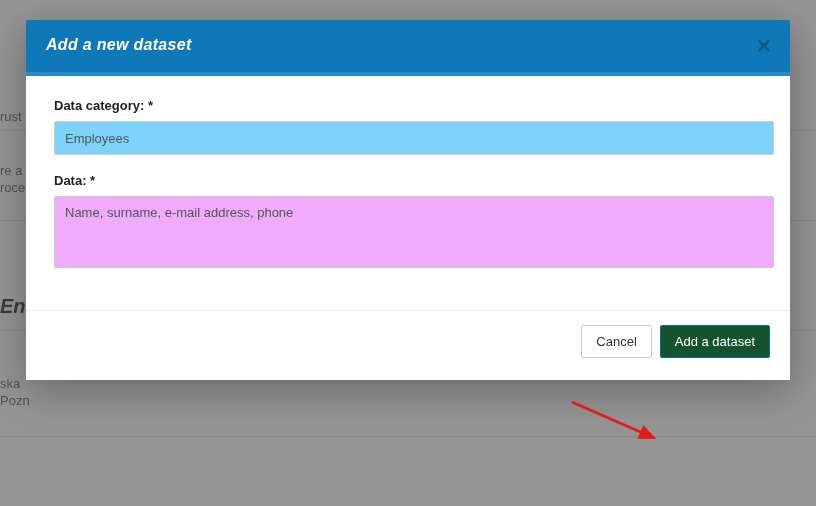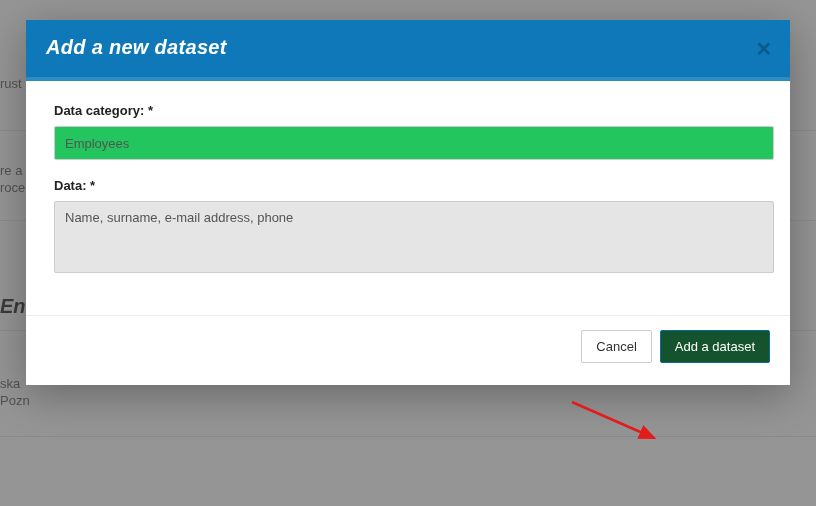--- a/index.html
+++ b/index.html
@@ -33,21 +33,21 @@
       box-shadow: 0 10px 40px rgba(0,0,0,0.3);
     }
     .modal-header {
       background: #0e78b8;
       color: #fff;
       padding: 16px 20px 18px 20px;
       position: relative;
       border-bottom: 4px solid #2b8dc4;
     }
     .modal-title {
-      font-size: 20px;
+      font-size: 16px;
       font-weight: 700;
       font-style: italic;
       letter-spacing: 0.3px;
     }
     .close-btn {
       position: absolute;
       right: 14px;
       top: 50%;
       transform: translateY(-50%);
       width: 24px;
@@ -68,32 +68,32 @@
     .form-label {
       font-size: 13px;
       font-weight: 700;
       color: #222;
       display: block;
       margin-bottom: 8px;
     }
     .form-input, .form-textarea, .form-select {
       width: 100%;
       border: 1px solid #ccc;
-      background: #22c55e;
+      background: #7dd3fc;
       font-size: 13px;
       color: #555;
       font-family: inherit;
       padding: 8px 10px;
       border-radius: 2px;
     }
     .form-input { height: 34px; }
     .form-textarea {
       height: 72px;
       resize: none;
-      background: #e5e5e5;
+      background: #f0abfc;
     }
     .form-select {
       height: 34px;
       appearance: none;
       -webkit-appearance: none;
       background-image: none;
       position: relative;
     }
     .select-wrap { position: relative; }
     .select-caret {
@@ -137,21 +137,21 @@
       width: 100px;
       height: 50px;
       pointer-events: none;
       z-index: 10;
     }
   </style>
 </head>
 <body>
 
 <div class="bg-content">
-  <span class="bg-line" style="left:0; top:76px;">rust</span>
+  <span class="bg-line" style="left:0; top:109px;">rust</span>
   <div class="bg-divider" style="top:130px;"></div>
   <span class="bg-line" style="left:0; top:163px;">re a</span>
   <span class="bg-line" style="left:0; top:180px;">roce</span>
   <div class="bg-divider" style="top:220px;"></div>
   <span class="bg-line" style="left:0; top:295px; font-size:20px; font-weight:700; font-style:italic; color:#222;">Ent</span>
   <div class="bg-divider" style="top:330px;"></div>
   <span class="bg-line" style="left:0; top:376px;">ska</span>
   <span class="bg-line" style="left:0; top:393px;">Pozn</span>
   <div class="bg-divider" style="top:436px;"></div>
 </div>

